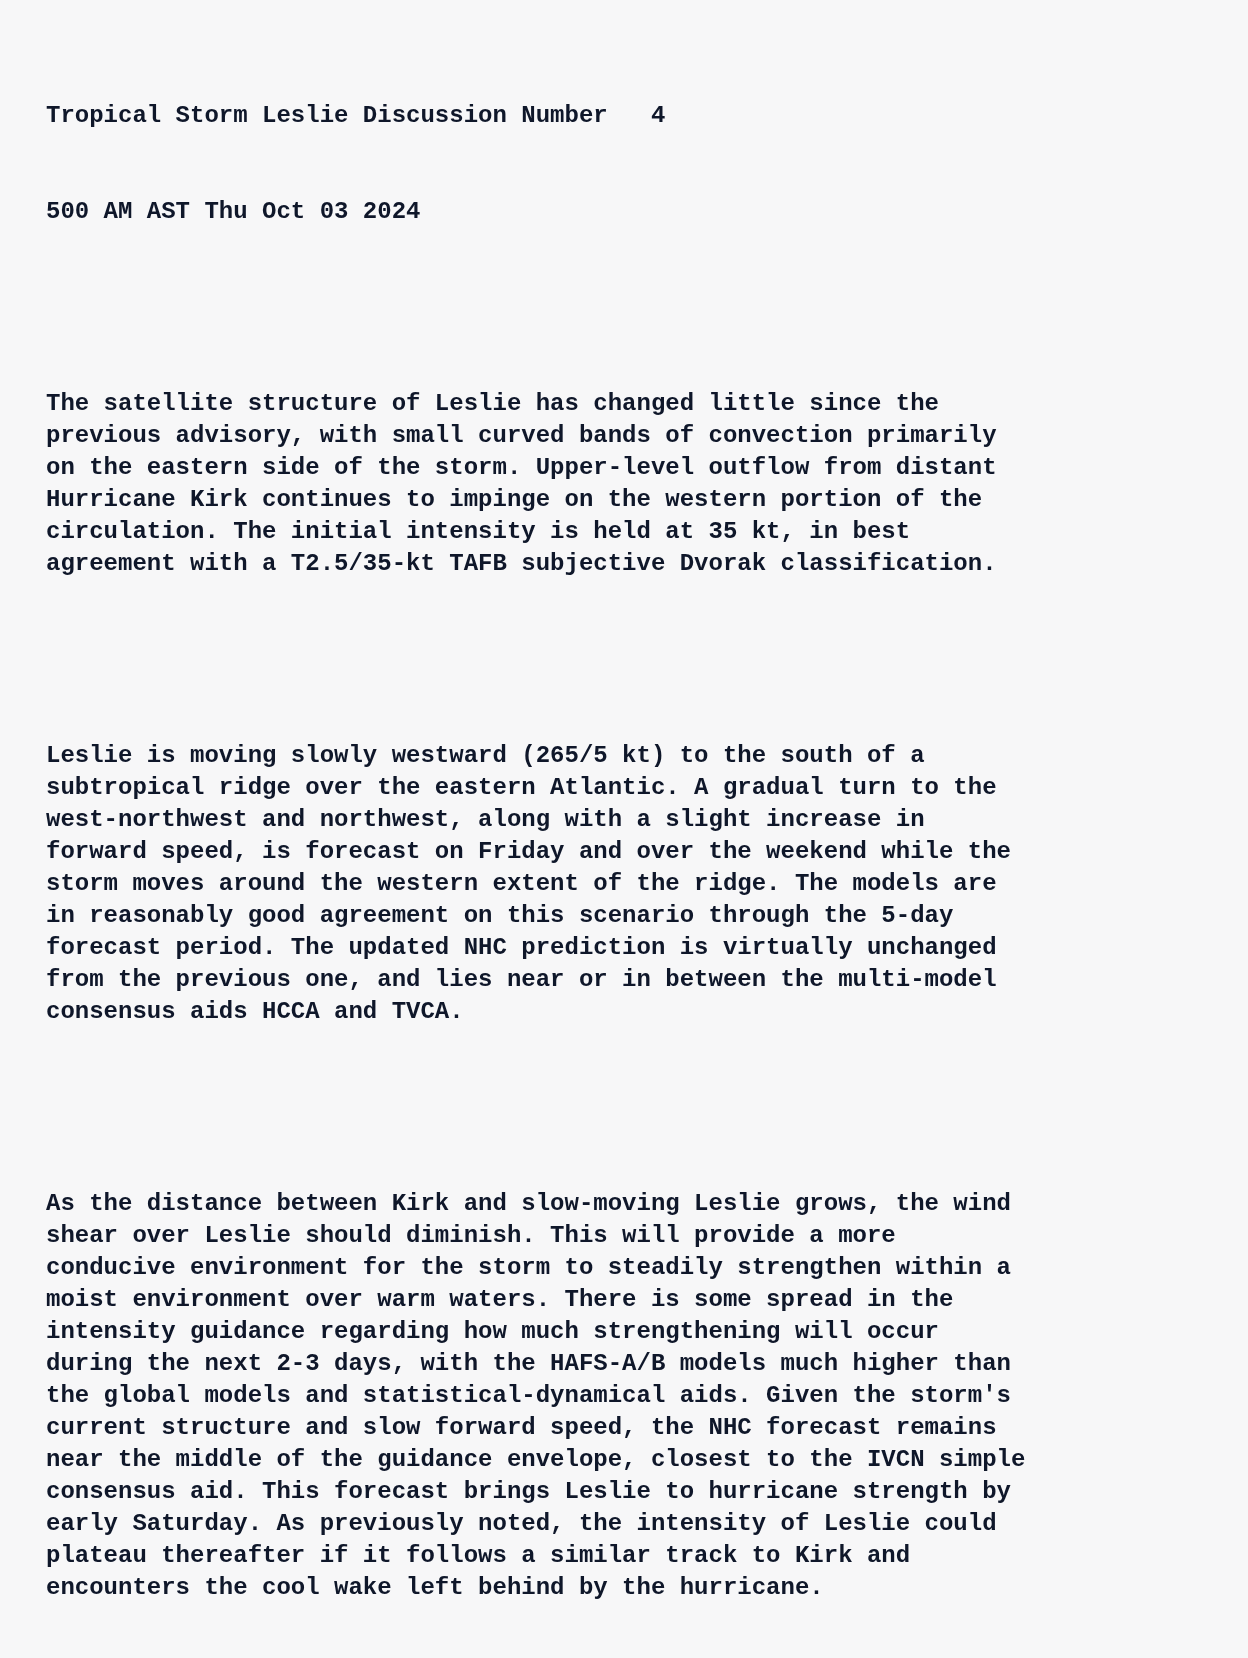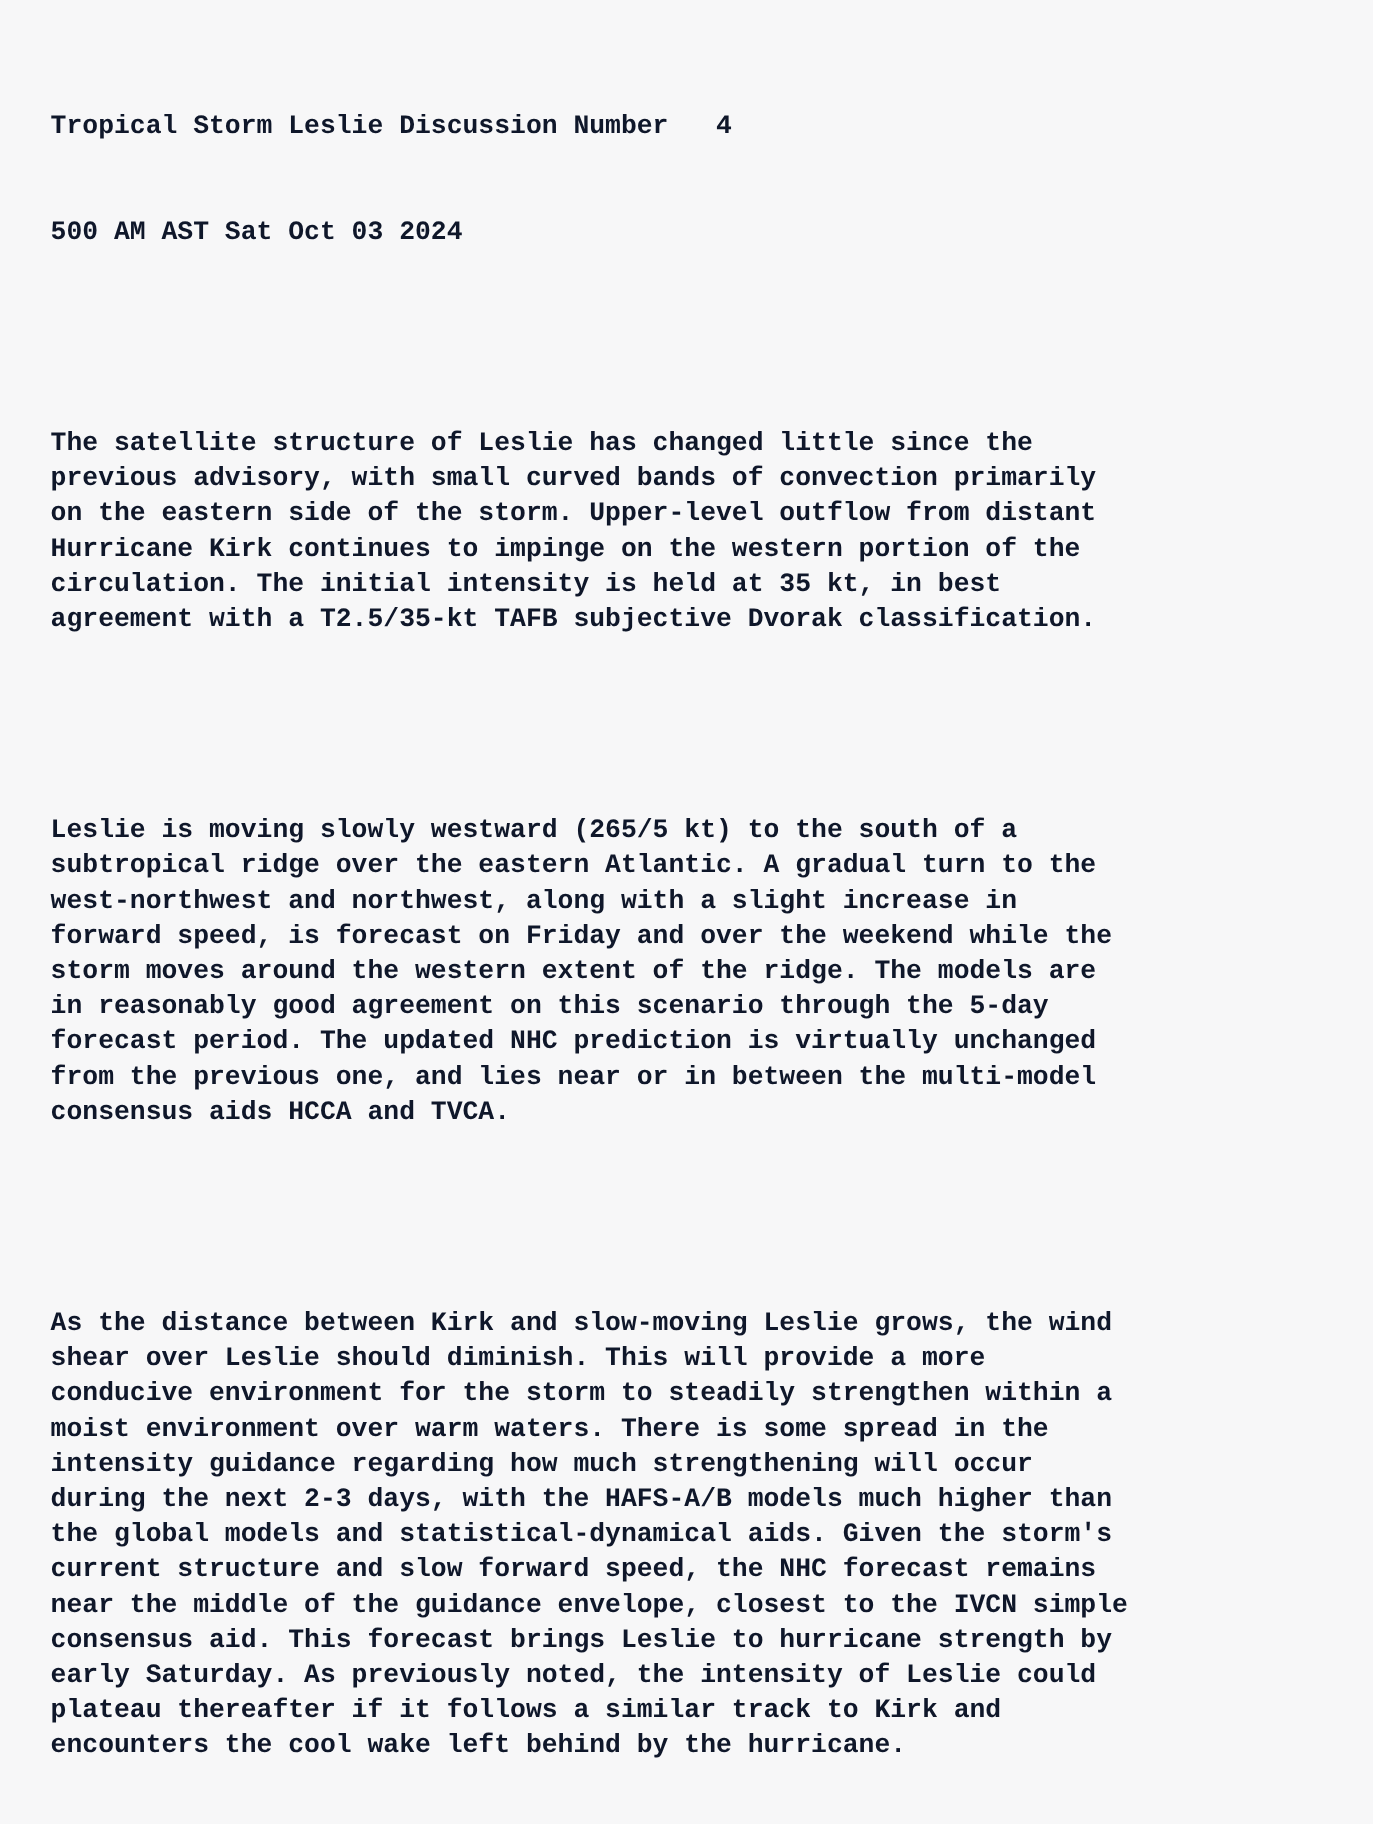--- a/index.html
+++ b/index.html
@@ -25,21 +25,21 @@
     font-weight: 600;
   }
   .doc div { margin: 0; }
   .gap { height: 32px; }
 </style>
 </head>
 <body>
 
 <main class="doc">
   <div>Tropical Storm Leslie Discussion Number   4</div>
-  <div>500 AM AST Sat Oct 03 2024</div>
+  <div>500 AM AST Thu Oct 03 2024</div>
   <div class="gap"></div>
   <div>The satellite structure of Leslie has changed little since the
 previous advisory, with small curved bands of convection primarily
 on the eastern side of the storm. Upper-level outflow from distant
 Hurricane Kirk continues to impinge on the western portion of the
 circulation. The initial intensity is held at 35 kt, in best
 agreement with a T2.5/35-kt TAFB subjective Dvorak classification.</div>
   <div class="gap"></div>
   <div>Leslie is moving slowly westward (265/5 kt) to the south of a
 subtropical ridge over the eastern Atlantic. A gradual turn to the

